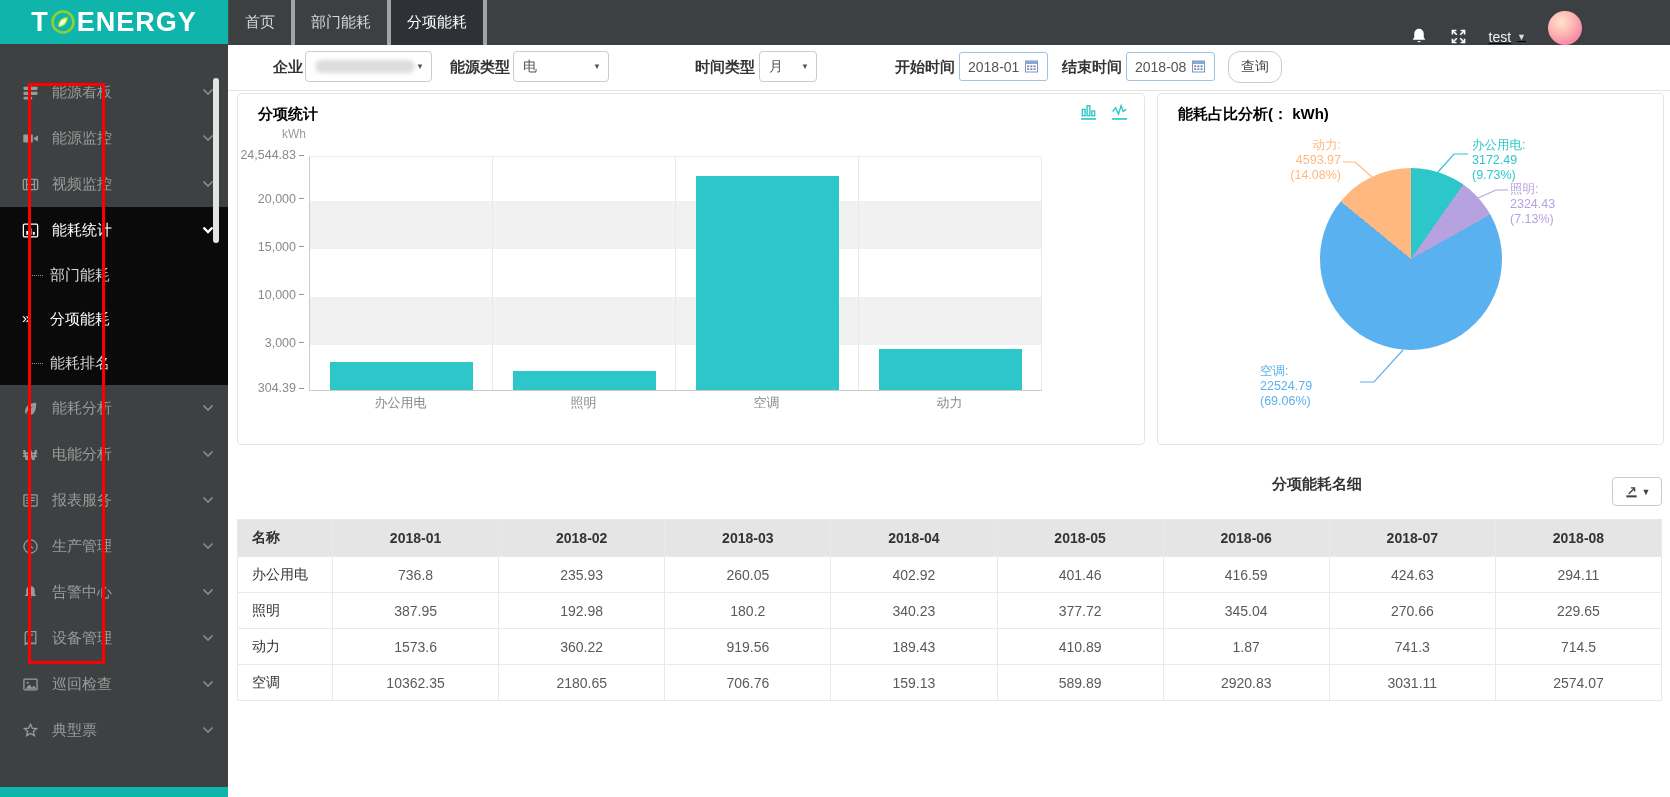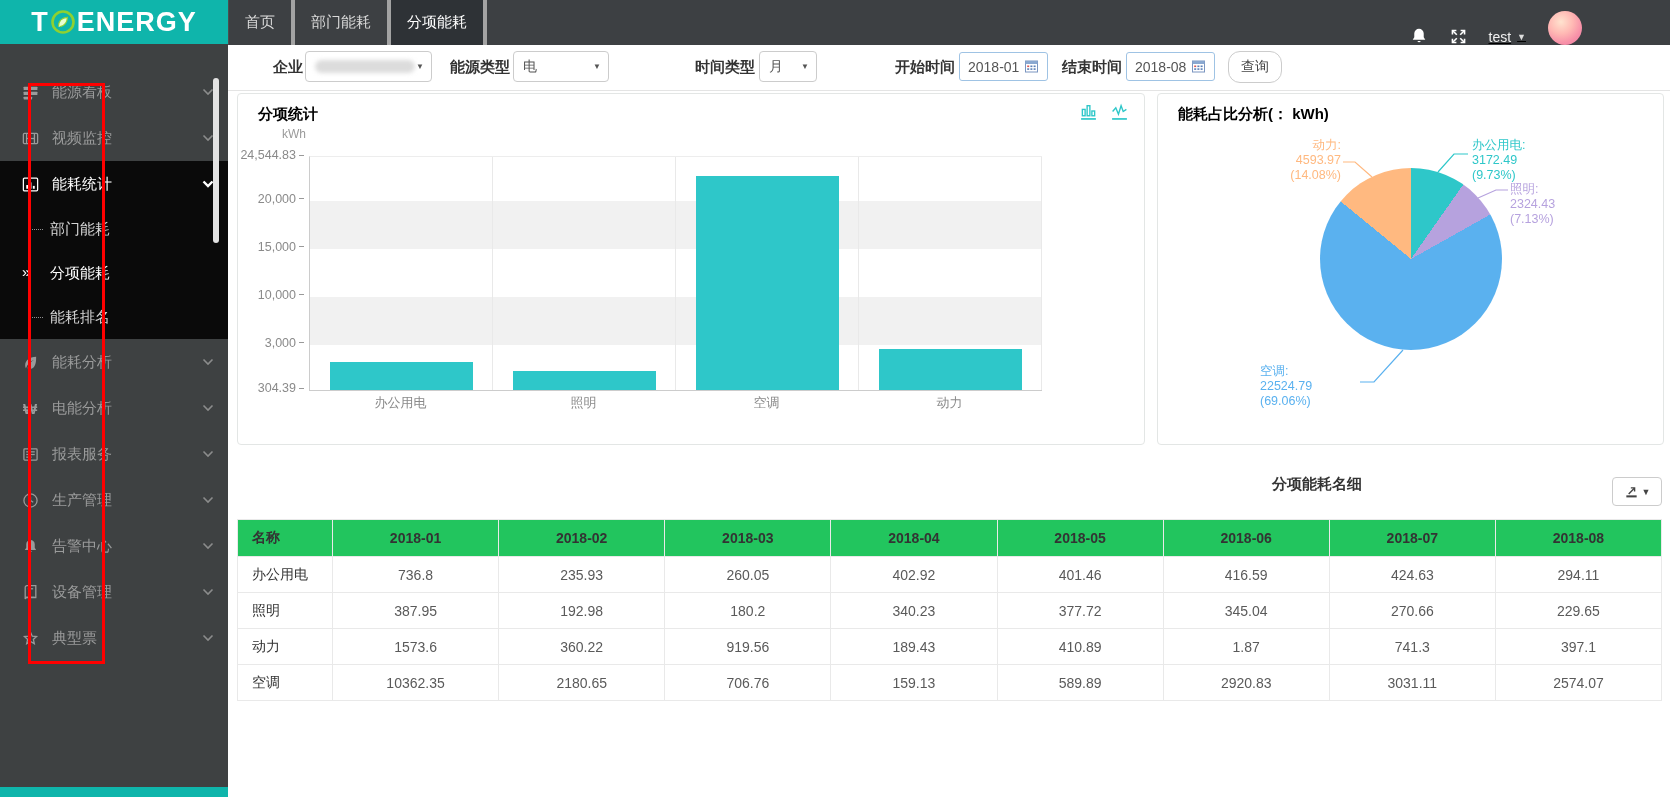--- a/index.html
+++ b/index.html
@@ -80,21 +80,21 @@
   .pie-label{position:absolute;font-size:12.5px;line-height:15px;}
   .pie-leads{position:absolute;left:0;top:0;pointer-events:none;}
 
   
   .table-section{position:absolute;left:9px;top:385px;width:1425px;}
   .tbl-title{position:absolute;right:300px;top:0;font-size:15px;font-weight:bold;color:#333;}
   .export-btn{position:absolute;right:0;top:2px;width:50px;height:29px;border:1px solid #ccc;border-radius:4px;background:#fff;display:flex;align-items:center;justify-content:center;gap:3px;cursor:pointer;box-sizing:border-box;}
   .export-btn .caret{font-size:9px;color:#444;}
   table.data{position:absolute;left:0;top:44px;width:1425px;border-collapse:collapse;table-layout:fixed;font-size:14px;}
   table.data th,table.data td{border:1px solid #e9e9e9;box-sizing:border-box;}
-  table.data th{height:37px;color:#333;font-weight:bold;text-align:center;background:#22c55e;}
+  table.data th{height:37px;color:#333;font-weight:bold;text-align:center;background:#e5e5e5;}
   table.data th.name-col{text-align:left;padding-left:14px;width:95px;}
   table.data td{height:36px;color:#5a5a5a;text-align:center;background:#fff;}
   table.data td.name-cell{text-align:left;padding-left:14px;color:#333;}
 </style>
 </head>
 <body>
 
 <div class="app">
 
   <aside class="sidebar">
@@ -120,20 +120,34 @@
           <span class="s-label">能源看板</span>
           <span class="s-chev">
             <svg viewBox="0 0 12 8" width="12" height="8" fill="none" stroke="currentColor" stroke-width="1.6">
               <polyline points="1.5,1.5 6,6 10.5,1.5"></polyline>
             </svg>
           </span>
         </div>
         <div class="side-item">
           <span class="s-icon">
             <svg viewBox="0 0 16 16" width="17" height="17" fill="none" stroke="currentColor" stroke-width="1.2">
+              <rect x="1.2" y="4.2" width="9" height="7.6" rx="1" fill="currentColor" stroke="none"></rect>
+              <path d="M11 7.5l4-2.3v5.6l-4-2.3z" fill="currentColor" stroke="none"></path>
+            </svg>
+          </span>
+          <span class="s-label">能源监控</span>
+          <span class="s-chev">
+            <svg viewBox="0 0 12 8" width="12" height="8" fill="none" stroke="currentColor" stroke-width="1.6">
+              <polyline points="1.5,1.5 6,6 10.5,1.5"></polyline>
+            </svg>
+          </span>
+        </div>
+        <div class="side-item">
+          <span class="s-icon">
+            <svg viewBox="0 0 16 16" width="17" height="17" fill="none" stroke="currentColor" stroke-width="1.2">
               <rect x="1.3" y="3.2" width="13.4" height="9.6" rx="1"></rect>
               <line x1="4.3" y1="3.2" x2="4.3" y2="12.8"></line>
               <line x1="11.7" y1="3.2" x2="11.7" y2="12.8"></line>
               <line x1="4.3" y1="8" x2="11.7" y2="8"></line>
             </svg>
           </span>
           <span class="s-label">视频监控</span>
           <span class="s-chev">
             <svg viewBox="0 0 12 8" width="12" height="8" fill="none" stroke="currentColor" stroke-width="1.6">
               <polyline points="1.5,1.5 6,6 10.5,1.5"></polyline>
@@ -240,20 +254,35 @@
         </div>
         <div class="side-item">
           <span class="s-icon">
             <svg viewBox="0 0 16 16" width="17" height="17" fill="none" stroke="currentColor" stroke-width="1.2">
               <path d="M3 3.2a1.6 1.6 0 0 1 1.6-1.6H13v11.2H4.8A1.8 1.8 0 0 0 3 14.2z"></path>
               <line x1="3" y1="12.4" x2="12" y2="12.4"></line>
               <line x1="5.5" y1="4.5" x2="10.5" y2="4.5"></line>
             </svg>
           </span>
           <span class="s-label">设备管理</span>
+          <span class="s-chev">
+            <svg viewBox="0 0 12 8" width="12" height="8" fill="none" stroke="currentColor" stroke-width="1.6">
+              <polyline points="1.5,1.5 6,6 10.5,1.5"></polyline>
+            </svg>
+          </span>
+        </div>
+        <div class="side-item">
+          <span class="s-icon">
+            <svg viewBox="0 0 16 16" width="17" height="17" fill="none" stroke="currentColor" stroke-width="1.2">
+              <rect x="1.8" y="3" width="12.4" height="10" rx="0.8"></rect>
+              <circle cx="5.3" cy="6.3" r="1" fill="currentColor" stroke="none"></circle>
+              <path d="M3.5 12l3.4-4 2.5 3 1.8-1.8 2.5 2.8z" fill="currentColor" stroke="none"></path>
+            </svg>
+          </span>
+          <span class="s-label">巡回检查</span>
           <span class="s-chev">
             <svg viewBox="0 0 12 8" width="12" height="8" fill="none" stroke="currentColor" stroke-width="1.6">
               <polyline points="1.5,1.5 6,6 10.5,1.5"></polyline>
             </svg>
           </span>
         </div>
         <div class="side-item">
           <span class="s-icon">
             <svg viewBox="0 0 16 16" width="17" height="17" fill="none" stroke="currentColor" stroke-width="1.2">
               <path d="M8 2.2l1.7 3.6 4 .4-3 2.7.9 3.9L8 10.7l-3.6 2.1.9-3.9-3-2.7 4-.4z"></path>
@@ -516,21 +545,21 @@
             </tr>
             <tr>
               <td class="name-cell">动力</td>
               <td>1573.6</td>
               <td>360.22</td>
               <td>919.56</td>
               <td>189.43</td>
               <td>410.89</td>
               <td>1.87</td>
               <td>741.3</td>
-              <td>397.1</td>
+              <td>714.5</td>
             </tr>
             <tr>
               <td class="name-cell">空调</td>
               <td>10362.35</td>
               <td>2180.65</td>
               <td>706.76</td>
               <td>159.13</td>
               <td>589.89</td>
               <td>2920.83</td>
               <td>3031.11</td>

